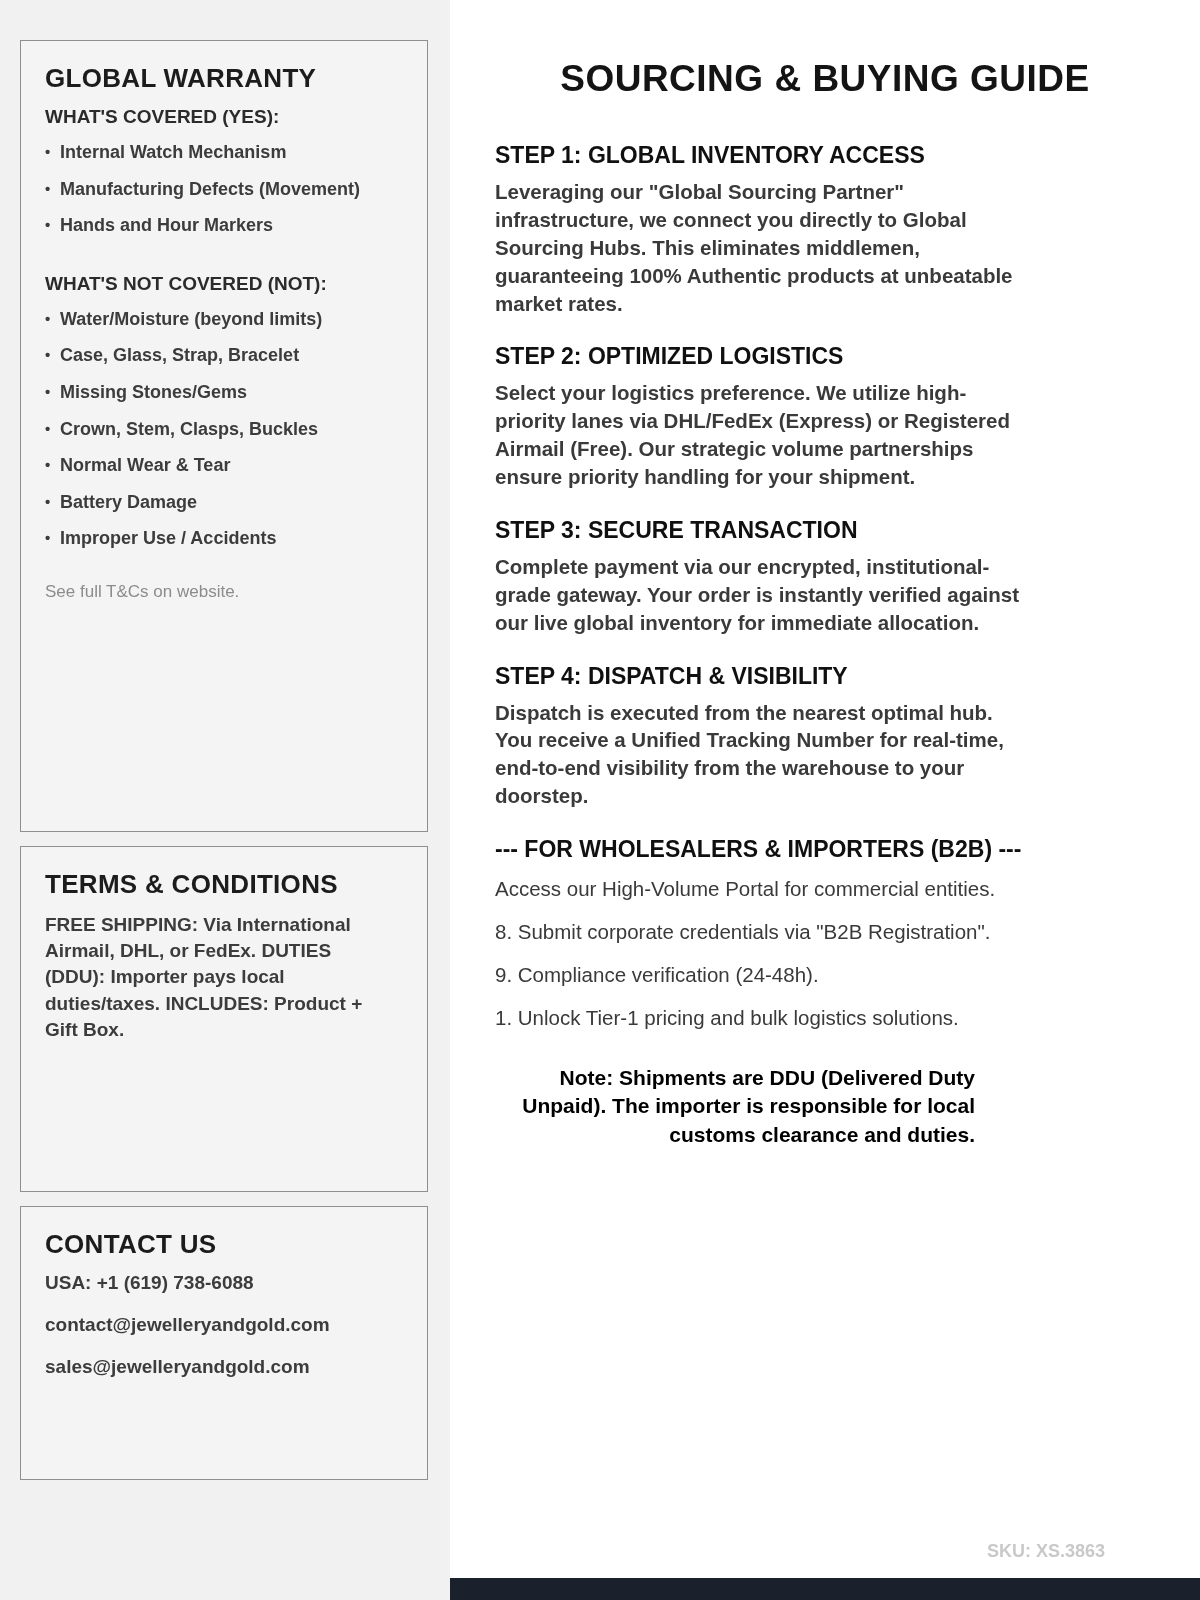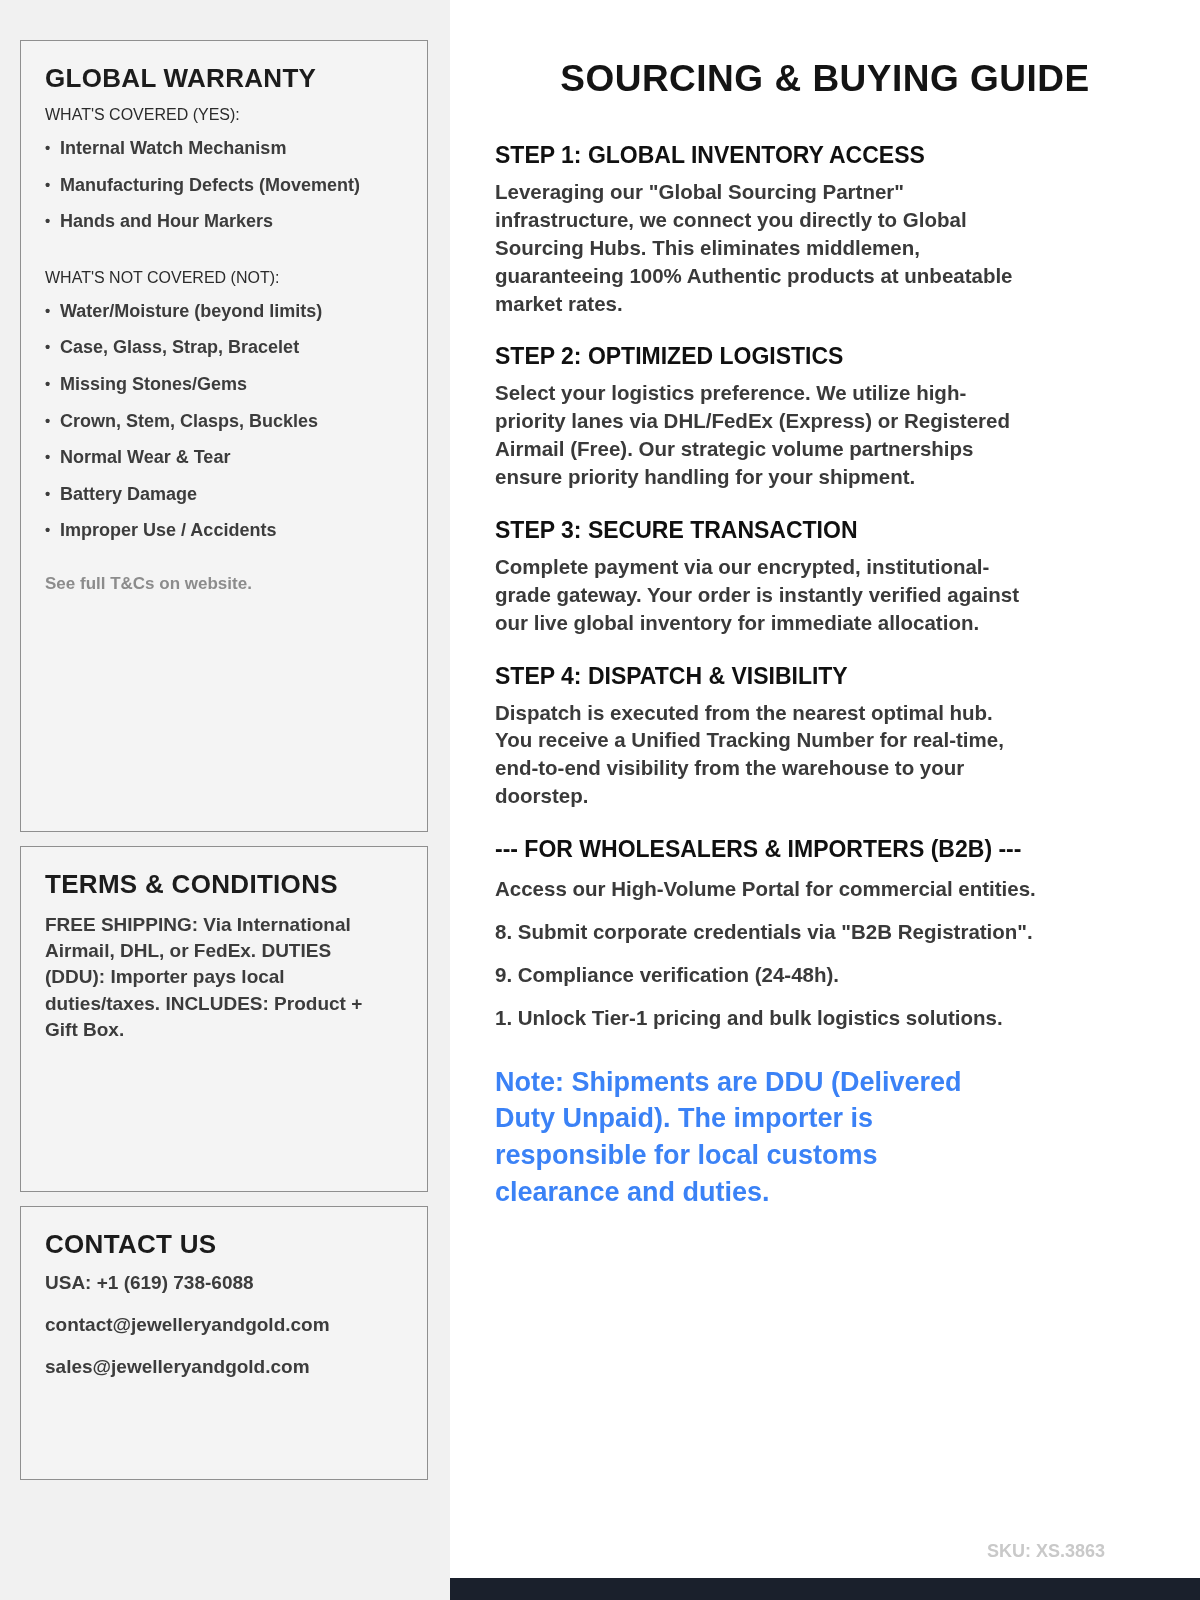--- a/index.html
+++ b/index.html
@@ -31,22 +31,22 @@
   .panel-contact  { min-height: 274px; }
 
   .panel-title {
     font-size: 26px;
     font-weight: 800;
     color: #1c1c1c;
     letter-spacing: 0.3px;
     margin-bottom: 12px;
   }
   .sub-heading {
-    font-size: 16px;
-    font-weight: 400;
+    font-size: 19px;
+    font-weight: 700;
     color: #2b2b2b;
     margin: 4px 0 14px;
   }
   .sub-heading.second { margin-top: 36px; }
   .bullet-list { list-style: none; }
   .bullet-item {
     font-size: 18px;
     font-weight: 700;
     color: #3c3c3c;
     margin-bottom: 15px;
@@ -57,21 +57,21 @@
   .bullet-item::before {
     content: "\2022";
     position: absolute;
     left: 0; top: 1px;
     font-size: 15px;
     color: #3c3c3c;
   }
   .footnote {
     margin-top: 32px;
     font-size: 17px;
-    font-weight: 700;
+    font-weight: 400;
     color: #8c8c8c;
   }
   .terms-body {
     font-size: 19px;
     font-weight: 700;
     color: #3c3c3c;
     line-height: 1.38;
     max-width: 330px;
   }
   .contact-line {
@@ -113,33 +113,34 @@
     margin-bottom: 26px;
   }
   .b2b-heading {
     font-size: 23px;
     font-weight: 800;
     color: #101010;
     margin: 6px 0 12px;
   }
   .b2b-intro, .b2b-item {
     font-size: 20.5px;
-    font-weight: 700;
+    font-weight: 400;
     color: #3a3a3a;
     line-height: 1.36;
     max-width: 545px;
     margin-bottom: 15px;
   }
   .b2b-note {
-    font-size: 27px;
+    font-size: 21px;
     font-weight: 600;
-    color: #3b82f6;
+    color: #000000;
     line-height: 1.36;
     max-width: 480px;
     margin-top: 32px;
+    text-align: right;
   }
   .sku {
     position: absolute;
     right: 95px;
     bottom: 38px;
     font-size: 18px;
     font-weight: 700;
     color: #c9c9c9;
   }
   .footer-bar {

